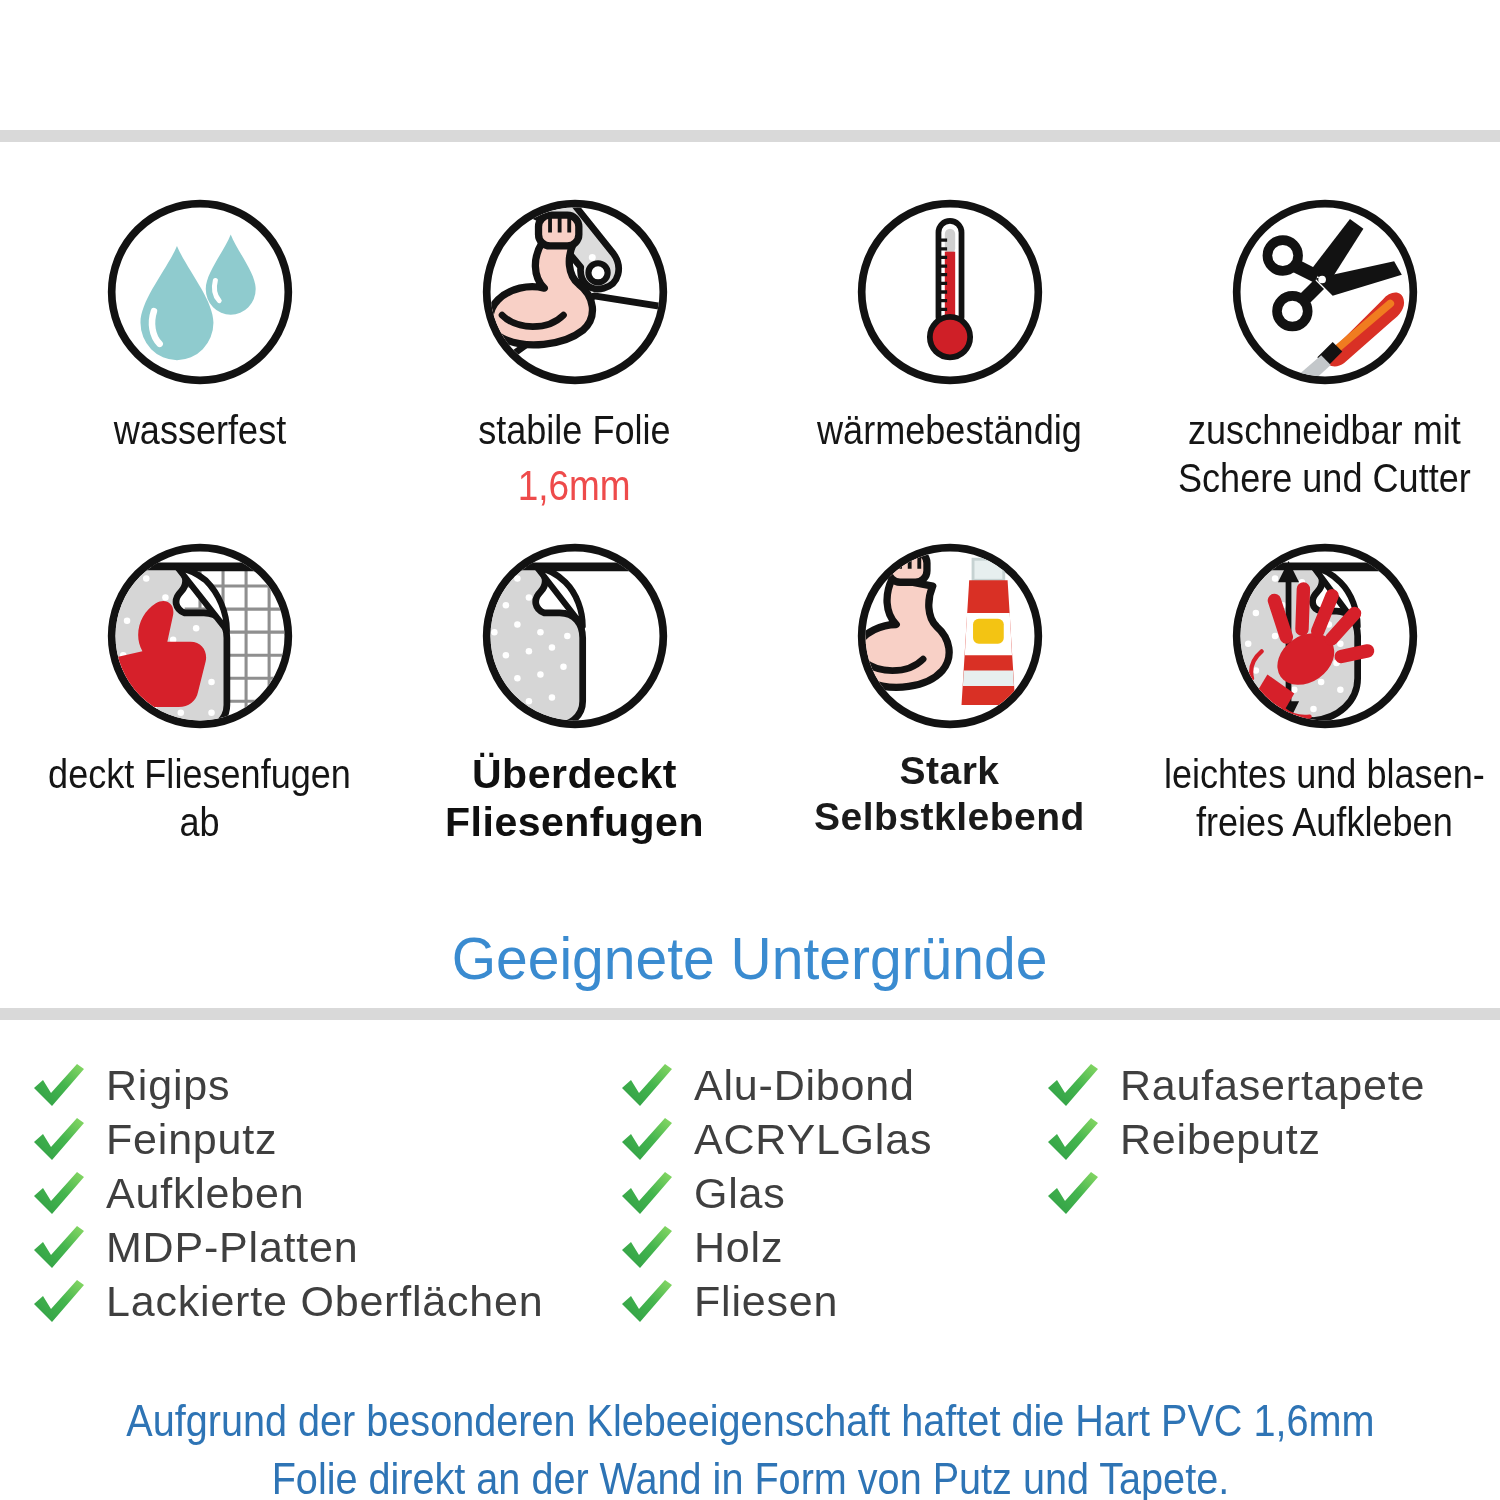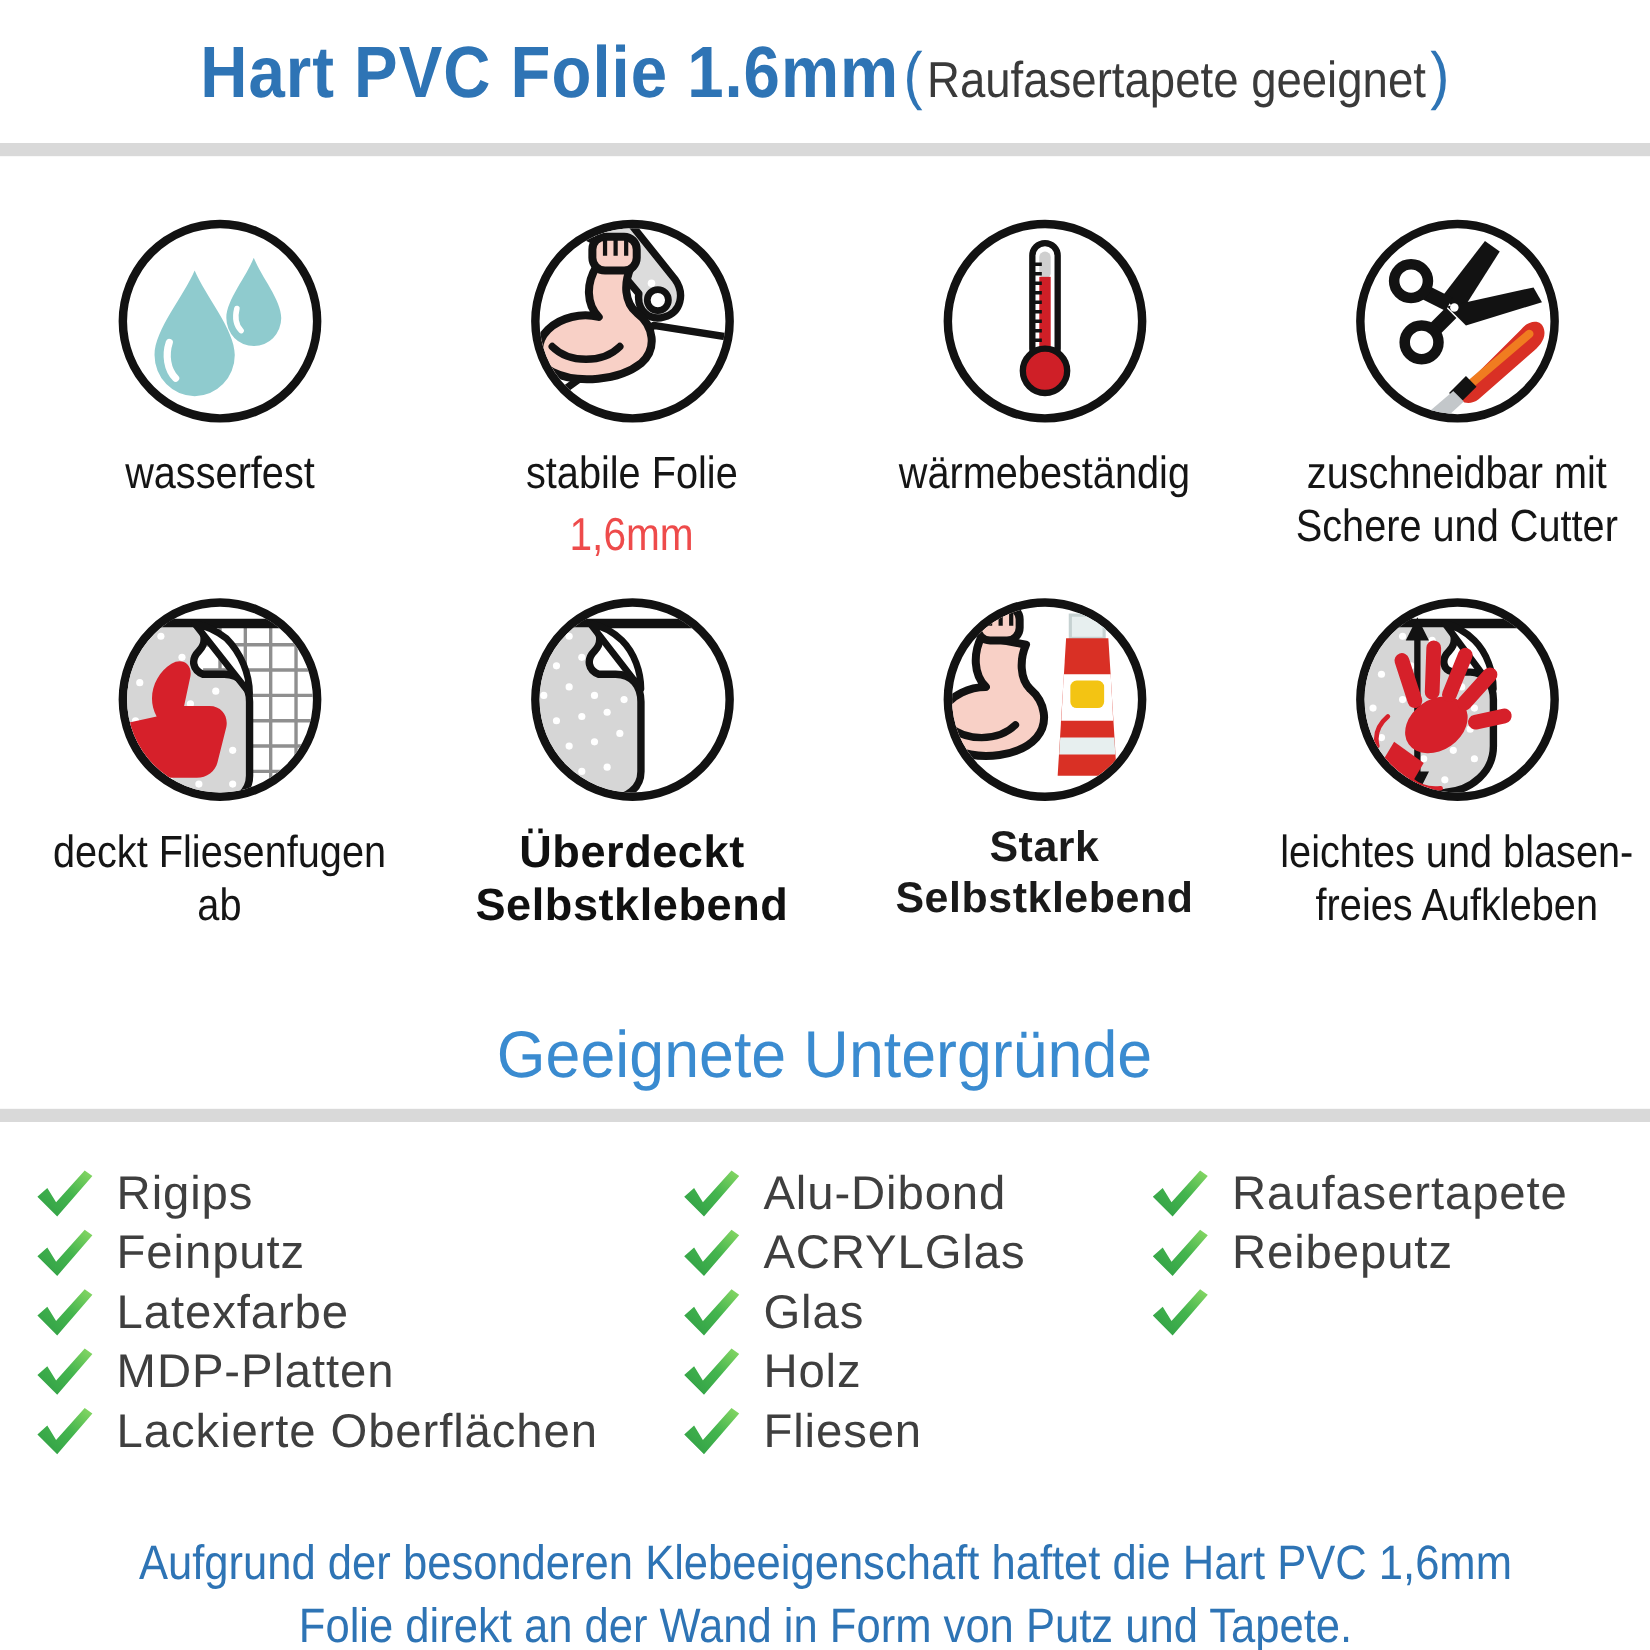--- a/index.html
+++ b/index.html
@@ -57,28 +57,20 @@
         <stop offset="0" stop-color="#2f9e45"></stop>
         <stop offset="0.55" stop-color="#44b54e"></stop>
         <stop offset="1" stop-color="#8ad965"></stop>
       </linearGradient>
       <clipPath id="cc">
           <circle cx="50" cy="50" r="44"></circle>
         </clipPath>
     </defs>
   </svg>
 
-  <div class="hdr">
-    <div class="hdr-inner">
-      <span class="t-main">Hart PVC Folie 1.6mm</span>
-      <span class="t-paren">(</span>
-      <span class="t-sub">Raufasertapete geeignet</span>
-      <span class="t-paren">)</span>
-    </div>
-  </div>
 
   <div class="bar bar1"></div>
 
   <div class="feat-row row1">
 
     <div class="feat">
       <svg class="circ" viewBox="0 0 100 100">
         <circle cx="50" cy="50" r="46" fill="#fff" stroke="#121212" stroke-width="4"></circle>
         <path d="M38,26 C33,38 19,54 19,66 A19,19.5 0 0 0 57,66 C57,54 43,38 38,26 Z" fill="#8fcbce"></path>
         <path d="M26,60 C24,66 25,73 29,77" stroke="#fff" stroke-width="3.4" fill="none" stroke-linecap="round"></path>
@@ -199,21 +191,21 @@
             <circle cx="32" cy="70" r="1.7"></circle>
               <circle cx="44" cy="66" r="1.7"></circle>
               <circle cx="14" cy="86" r="1.7"></circle>
             <circle cx="26" cy="84" r="1.7"></circle>
               <circle cx="38" cy="82" r="1.7"></circle>
               <circle cx="46" cy="50" r="1.7"></circle>
           </g>
         </g>
       </svg>
       <span class="feat-label geo-bold">Überdeckt
-Selbstklebend</span>
+Fliesenfugen</span>
     </div>
 
     <div class="feat">
       <svg class="circ" viewBox="0 0 100 100">
         <circle cx="50" cy="50" r="46" fill="#fff" stroke="#121212" stroke-width="4"></circle>
         <g clip-path="url(#cc)">
           <path d="M20,20 C16,28 16,38 22,44 C14,44 6,48 2,54 C-2,62 0,70 8,74 C20,79 38,77 46,68 C52,61 50,51 43,45 C38,40 38,31 41,24 Z" fill="#f8d0c6" stroke="#121212" stroke-width="3.8" stroke-linejoin="round"></path>
           <path d="M4,62 C12,70 28,70 36,62" fill="none" stroke="#121212" stroke-width="3.5" stroke-linecap="round"></path>
           <rect x="18" y="6" width="20" height="16" rx="6" fill="#f8d0c6" stroke="#121212" stroke-width="3.8"></rect>
           <path d="M24,7 v8 M29,7 v8 M34,7 v8" stroke="#121212" stroke-width="2" fill="none"></path>
@@ -288,21 +280,21 @@
     <div class="item">
       <svg class="chk" viewBox="0 0 58 46">
           <path d="M4,26 L13,18 L21,31 L47,2 L54,7 L22,44 Z" fill="url(#gchk)"></path>
         </svg>
       <span class="lbl">Feinputz</span>
     </div>
     <div class="item">
       <svg class="chk" viewBox="0 0 58 46">
           <path d="M4,26 L13,18 L21,31 L47,2 L54,7 L22,44 Z" fill="url(#gchk)"></path>
         </svg>
-      <span class="lbl">Latexfarbe</span>
+      <span class="lbl">Aufkleben</span>
     </div>
     <div class="item">
       <svg class="chk" viewBox="0 0 58 46">
           <path d="M4,26 L13,18 L21,31 L47,2 L54,7 L22,44 Z" fill="url(#gchk)"></path>
         </svg>
       <span class="lbl">MDP-Platten</span>
     </div>
     <div class="item">
       <svg class="chk" viewBox="0 0 58 46">
           <path d="M4,26 L13,18 L21,31 L47,2 L54,7 L22,44 Z" fill="url(#gchk)"></path>

